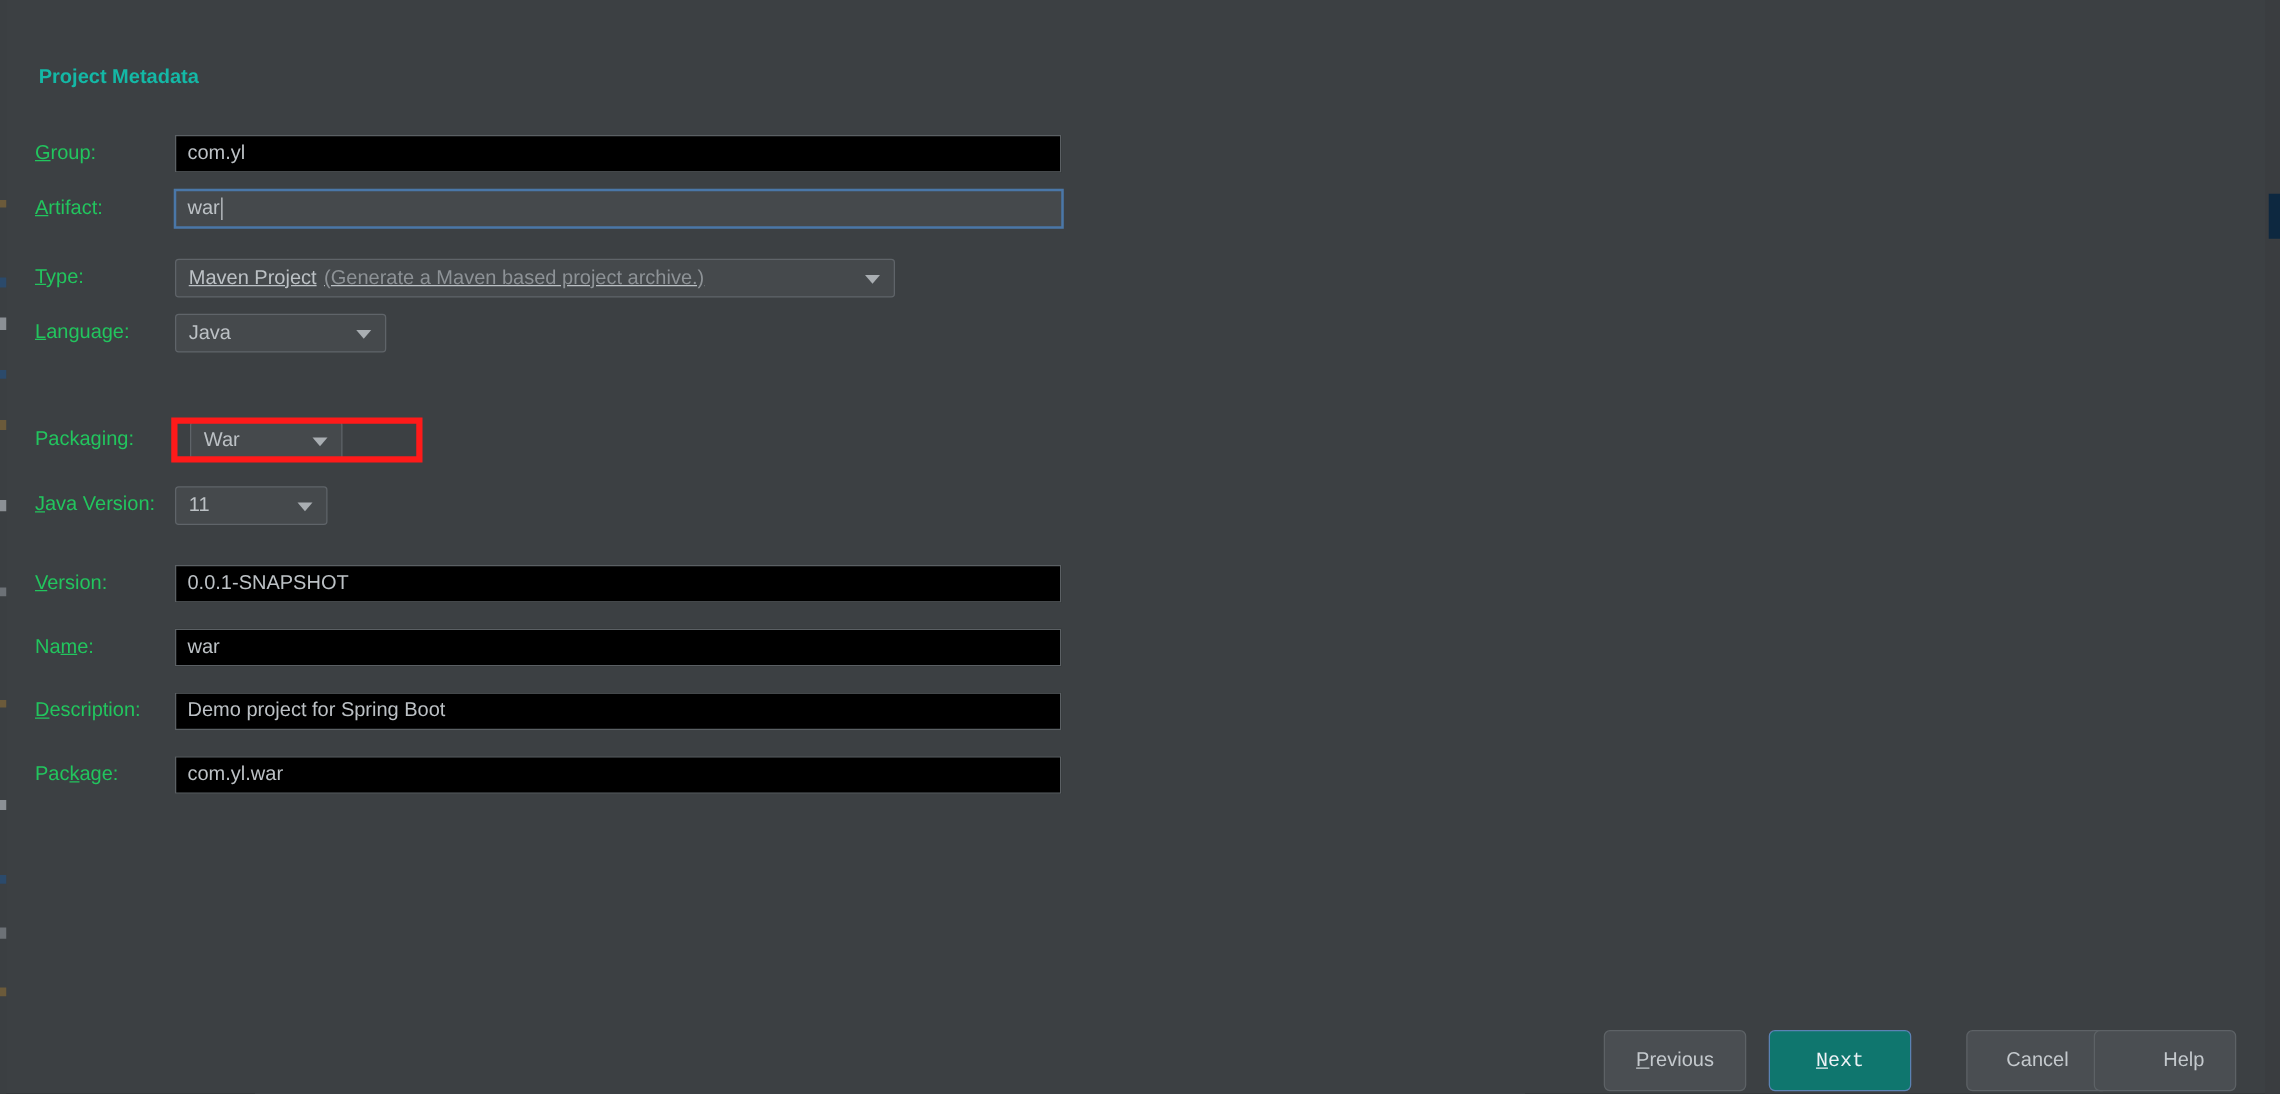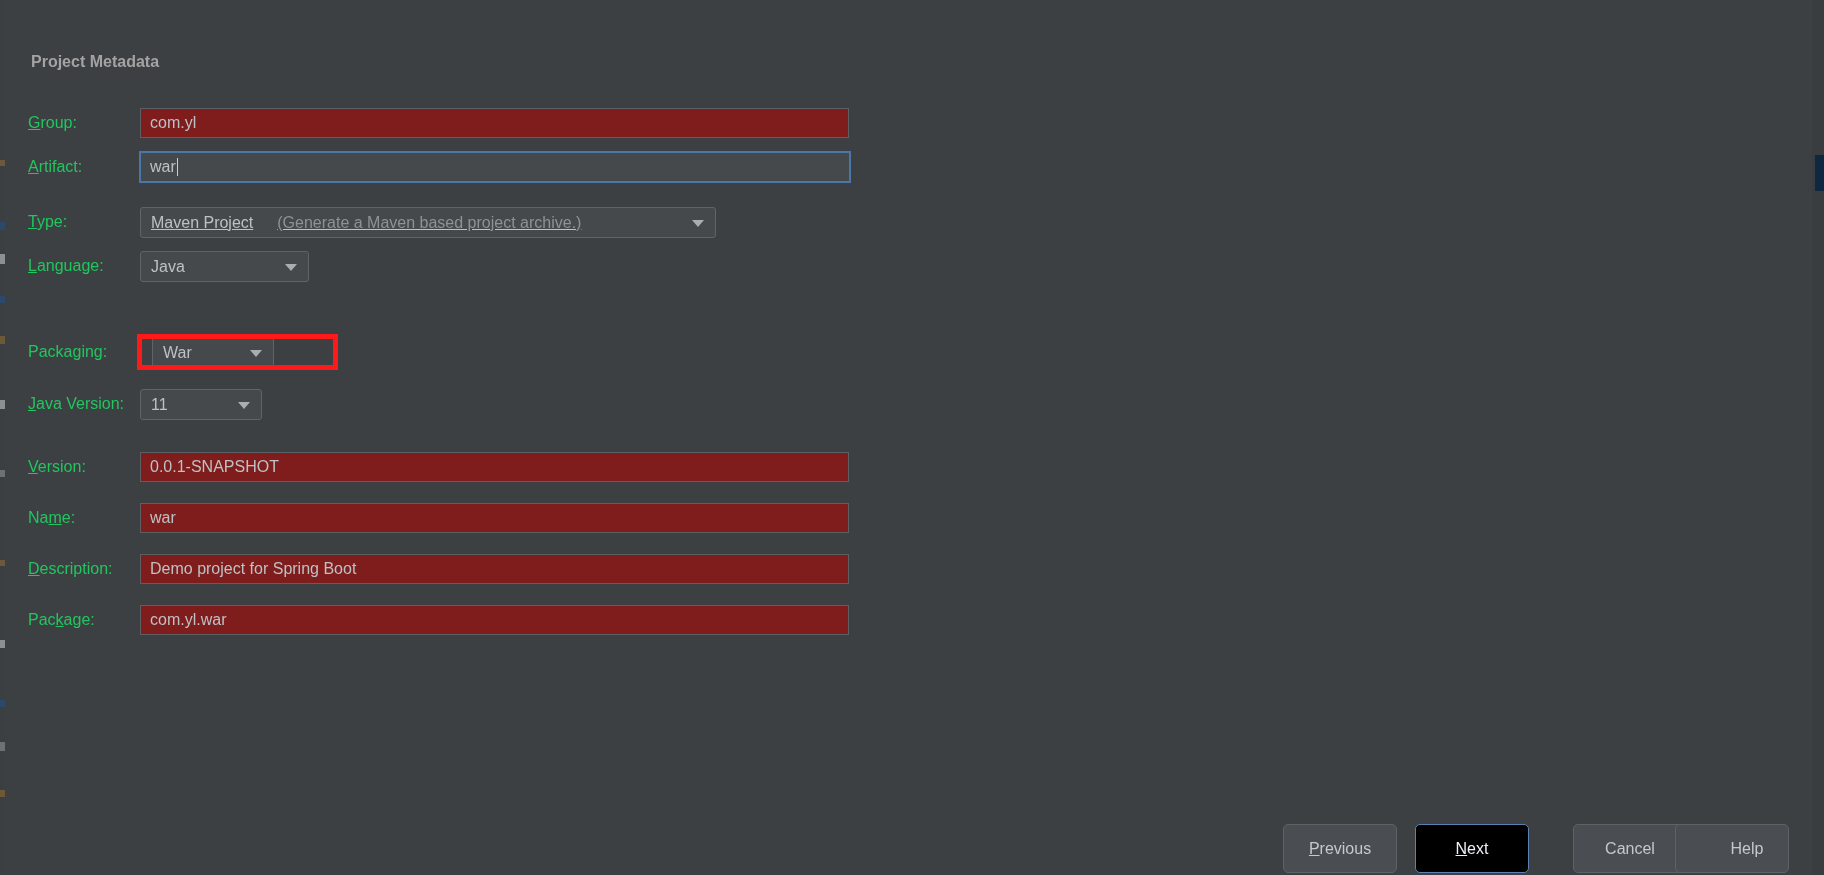--- a/index.html
+++ b/index.html
@@ -75,21 +75,21 @@
     cursor: default;
   }
   #close-btn svg { display: block; }
 
   
   #section-heading {
     position: absolute;
     left: 31px; top: 53px;
     font-size: 16px;
     font-weight: bold;
-    color: #a3a3a3;
+    color: #14b8a6;
     white-space: nowrap;
   }
 
   
   .row { position: absolute; left: 0; height: 30px; }
 
   .fld-label {
     position: absolute;
     left: 28px;
     top: 0;
@@ -100,21 +100,21 @@
     white-space: nowrap;
   }
   .fld-label u { text-decoration: underline; }
 
   .text-input {
     position: absolute;
     left: 140px;
     top: 0;
     width: 709px;
     height: 30px;
-    background: #7f1d1d;
+    background: #000000;
     border: 1px solid #5b6064;
     display: flex;
     align-items: center;
     padding-left: 9px;
     font-size: 16px;
     color: #bcc1c5;
     white-space: nowrap;
     overflow: hidden;
     cursor: text;
   }
@@ -187,23 +187,24 @@
     font-size: 16px;
     color: #c4c9cd;
     display: flex;
     align-items: center;
     justify-content: center;
     cursor: default;
     white-space: nowrap;
   }
   .btn u { text-decoration: underline; }
   .btn.primary {
-    background: #000000;
+    background: #0f766e;
     border: 1px solid #5b82b4;
     color: #eef2f6;
+    font-family: Liberation Mono, monospace;
   }
   #btn-previous { left: 1283px; width: 114px; }
   #btn-next     { left: 1415px; width: 114px; }
   #btn-cancel   { left: 1545px; width: 114px; margin-left: 28px; }
   #btn-help     { left: 1675px; width: 114px; padding-left: 30px; }
 </style>
 </head>
 <body>
 
 <div id="dialog">
@@ -240,21 +241,21 @@
     <div class="text-input focused">
       <span>war</span>
       <span class="caret"></span>
     </div>
   </div>
 
   <div class="row" style="top:207px;">
     <span class="fld-label"><u>T</u>ype:</span>
     <div class="combo" id="combo-type">
       <span>Maven Project</span>
-      <span class="dim" style="margin-left:24px;">(Generate a Maven based project archive.)</span>
+      <span class="dim" style="margin-left:6px;">(Generate a Maven based project archive.)</span>
       <span class="arrow"></span>
     </div>
   </div>
 
   <div class="row" style="top:251px;">
     <span class="fld-label"><u>L</u>anguage:</span>
     <div class="combo" id="combo-language">
       <span>Java</span>
       <span class="arrow"></span>
     </div>

